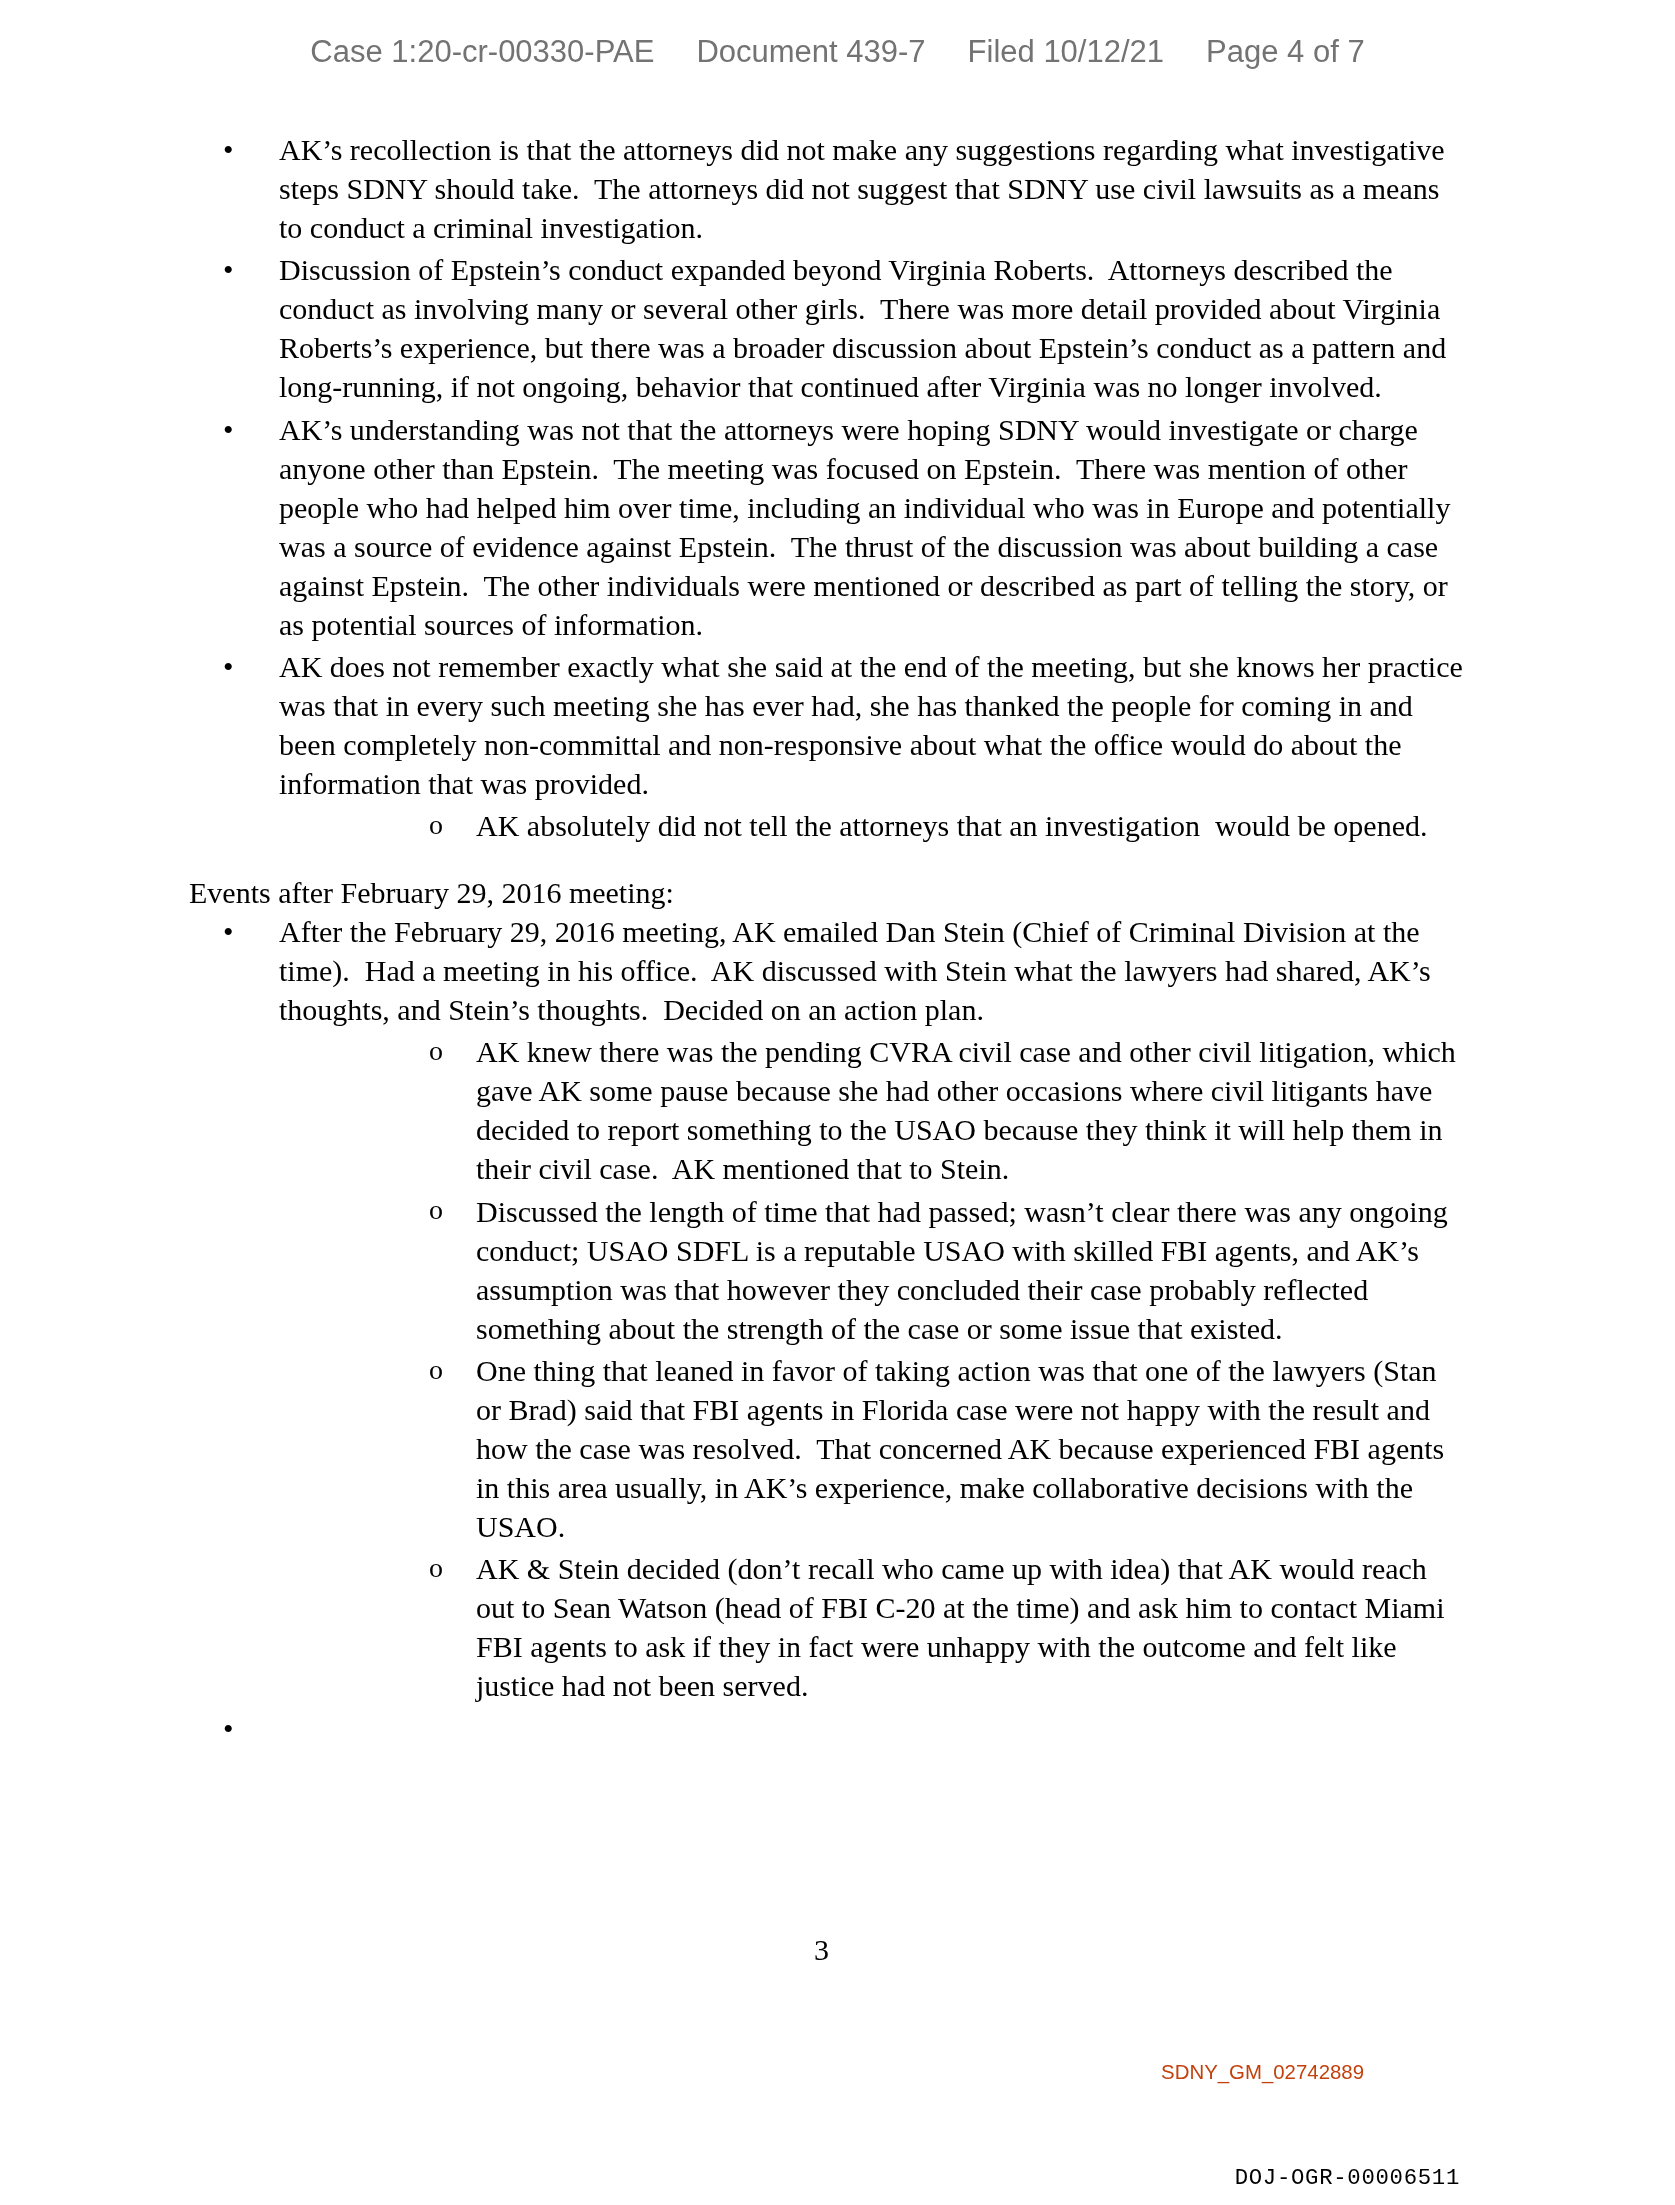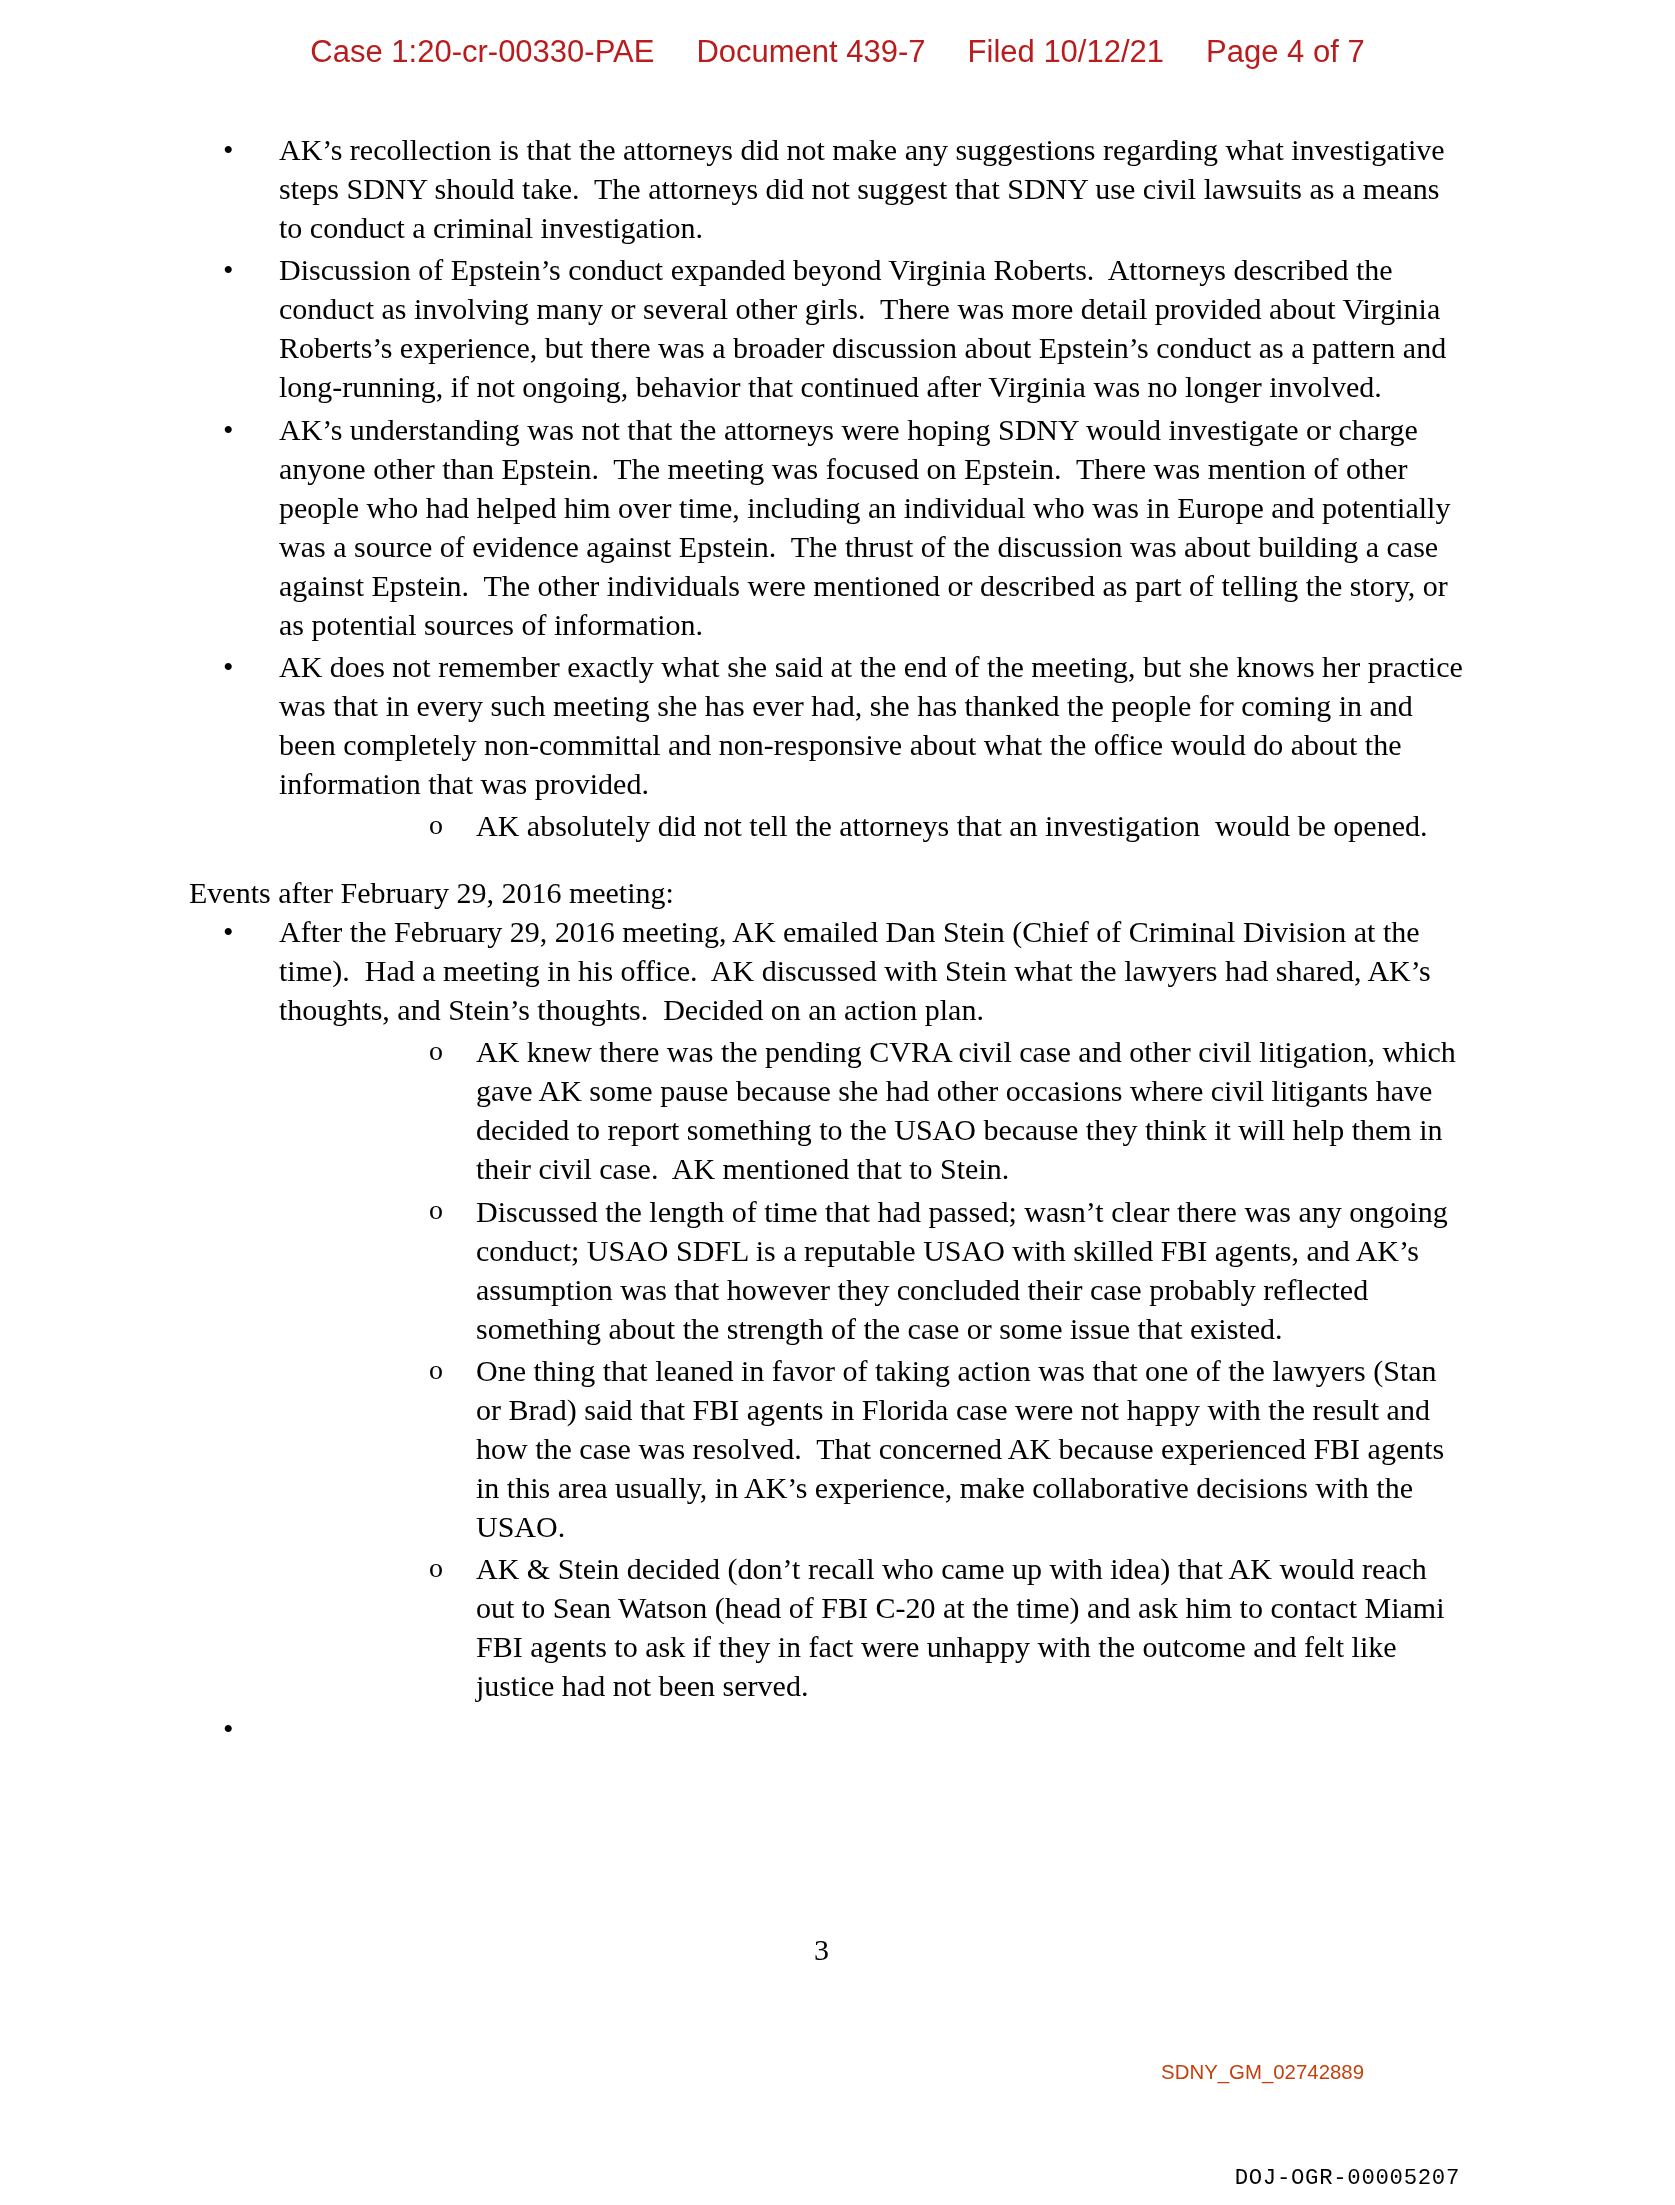--- a/index.html
+++ b/index.html
@@ -16,21 +16,21 @@
   }
   
   .stamp {
     position: absolute;
     top: 34px;
     left: 0;
     right: 0;
     display: flex;
     justify-content: center;
     gap: 42px;
-    color: #b91c1c;
+    color: #737373;
     font-family: "Liberation Sans", sans-serif;
     font-size: 31px;
     white-space: nowrap;
   }
   
   .content {
     position: absolute;
     top: 130px;
     left: 177px;
     width: 1289px;
@@ -170,16 +170,16 @@
         <span class="marker">•</span>
       </li>
     </ul>
 
   </div>
 
   <div class="pagenum">3</div>
 
   <div class="bates-sdny">SDNY_GM_02742889</div>
 
-  <div class="bates-doj">DOJ-OGR-00005207</div>
+  <div class="bates-doj">DOJ-OGR-00006511</div>
 
 </div>
 
 
 </body></html>

